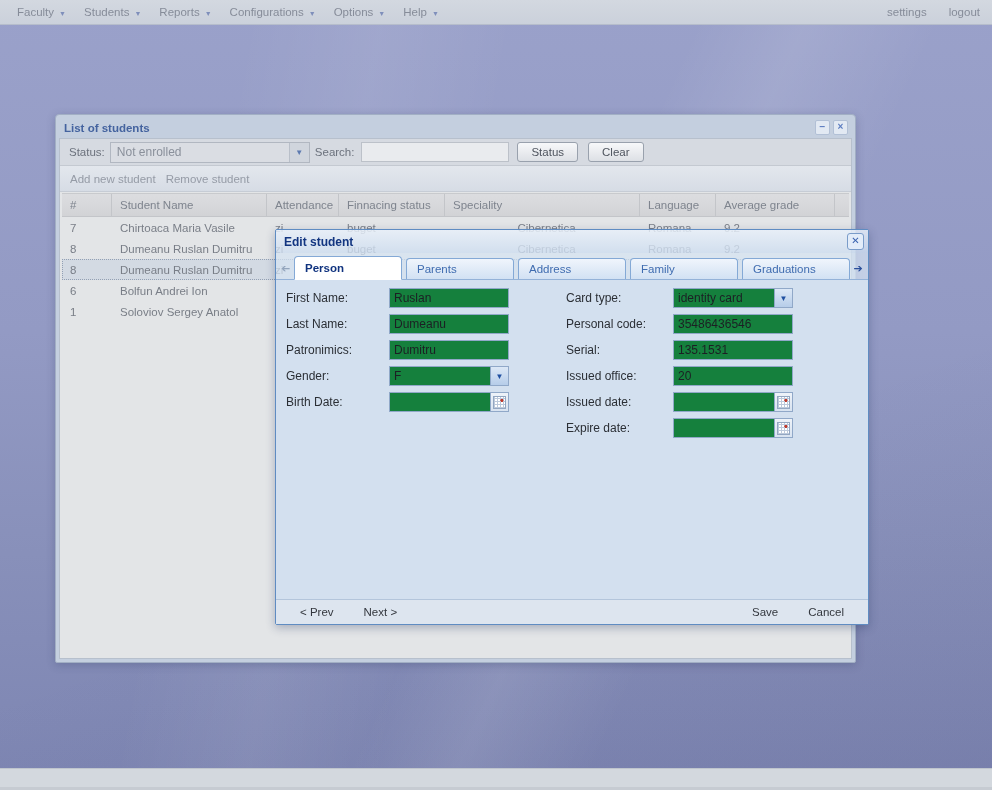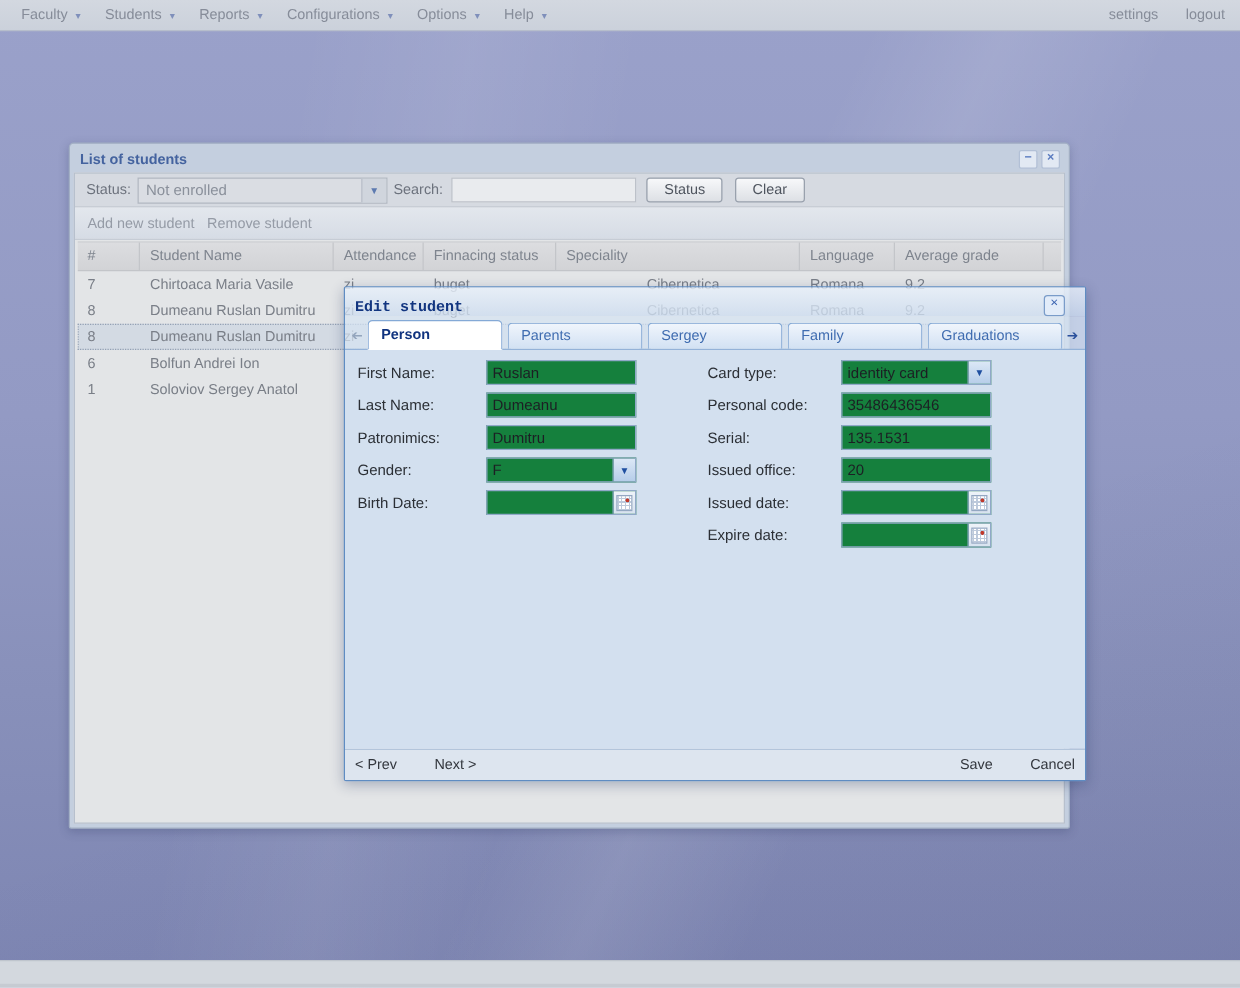--- a/index.html
+++ b/index.html
@@ -56,21 +56,21 @@
   .tr.selected{background:#d3dae3;outline:1px dotted #93a0b3;outline-offset:-1px;}
   .td{box-sizing:border-box;padding-left:8px;font-size:11.5px;color:#797e87;white-space:nowrap;overflow:hidden;}
   .col-0{width:50px;}.col-1{width:155px;}.col-2{width:72px;}.col-3{width:106px;}
   .col-4{width:195px;text-align:center;}.col-5{width:76px;}.col-6{width:119px;}.col-fill{flex:1;border-right:none !important;}
   .tbody-fill{flex:1;background:#e3e5e7;}
   
   .dialog{position:absolute;left:275px;top:229px;width:594px;height:396px;box-sizing:border-box;
     border:1px solid #5f8cc2;border-radius:2px;display:flex;flex-direction:column;
     box-shadow:0 3px 10px rgba(30,45,90,0.30);}
   .dlg-titlebar{height:23px;flex:0 0 auto;background:linear-gradient(rgba(232,240,250,0.82),rgba(205,221,240,0.78));
-    display:flex;align-items:flex-end;padding:0 16px 0 8px;font-family:Liberation Mono, monospace;}
+    display:flex;align-items:center;padding:0 4px 0 8px;}
   .dlg-title{font-size:12px;font-weight:bold;color:#123580;}
   .dlg-close{margin-left:auto;width:15px;height:15px;border:1px solid #7a9cc9;border-radius:3px;background:#e2ecf9;
     color:#3a63b0;font-size:10px;line-height:14px;text-align:center;cursor:default;}
   .tabstrip{height:26px;flex:0 0 auto;background:rgba(213,227,243,0.72);display:flex;align-items:flex-end;
     border-bottom:1px solid #94b2d8;padding:0 2px;}
   .tab-scroll{width:20px;height:22px;display:flex;align-items:center;justify-content:center;font-size:11px;cursor:default;}
   .tab-scroll.left{color:#93a5bd;transform:none;}
   .tab-scroll.left .gl{display:inline-block;transform:scaleX(-1);}
   .tab-scroll.right{color:#2a4f9b;margin-left:auto;}
   .tabs{display:flex;gap:4px;align-items:flex-end;}
@@ -92,21 +92,21 @@
   .combo-val{display:flex;align-items:center;padding-left:4px;font-size:12px;color:#1c1f24;white-space:nowrap;overflow:hidden;}
   .ctl-btn{position:absolute;right:0;top:0;bottom:0;width:17px;border-left:1px solid #90a8c8;
     display:flex;align-items:center;justify-content:center;cursor:default;}
   .ctl-btn.combo{background:linear-gradient(#dce8f6,#b6cde9);color:#1f4fa0;font-size:8px;}
   .ctl-btn.date{background:linear-gradient(#eef3f9,#d8e3f0);}
   .cal-icon{width:11px;height:11px;border:1px solid #93a7c2;background-color:#fff;background-image:
     radial-gradient(circle at 72% 30%, #c0392b 0 1.3px, rgba(0,0,0,0) 1.8px),
     repeating-linear-gradient(90deg,#bcc9db 0 1px,rgba(0,0,0,0) 1px 3px),
     repeating-linear-gradient(0deg,#bcc9db 0 1px,rgba(0,0,0,0) 1px 3px);}
   .dlg-footer{height:24px;flex:0 0 auto;background:#dde5ef;border-top:1px solid #b3c5db;
-    display:flex;align-items:center;font-size:11.5px;color:#33373e;padding:0 8px;}
+    display:flex;align-items:center;font-size:11.5px;color:#33373e;padding:0 24px;}
   .foot-link{cursor:default;}
   .foot-link + .foot-link{margin-left:30px;}
   .foot-spacer{flex:1;}
 </style>
 </head>
 <body>
 
 <div class="desktop">
 
   <div class="menubar">
@@ -239,21 +239,21 @@
       <span class="dlg-title">Edit student</span>
       <span class="dlg-close">✕</span>
     </div>
     <div class="tabstrip">
       <span class="tab-scroll left">
           <span class="gl" id="tab-left-glyph">➔</span>
         </span>
       <div class="tabs" id="tabs">
           <div class="tab active">Person</div>
           <div class="tab">Parents</div>
-          <div class="tab">Sergey</div>
+          <div class="tab">Address</div>
           <div class="tab">Family</div>
           <div class="tab">Graduations</div>
         </div>
       <span class="tab-scroll right" id="tab-right">➔</span>
     </div>
     <div class="dlg-body">
       <div class="form-col left" id="form-left">
           <div class="form-row">
             <span class="form-label">First Name:</span>
             <div class="ctl">

